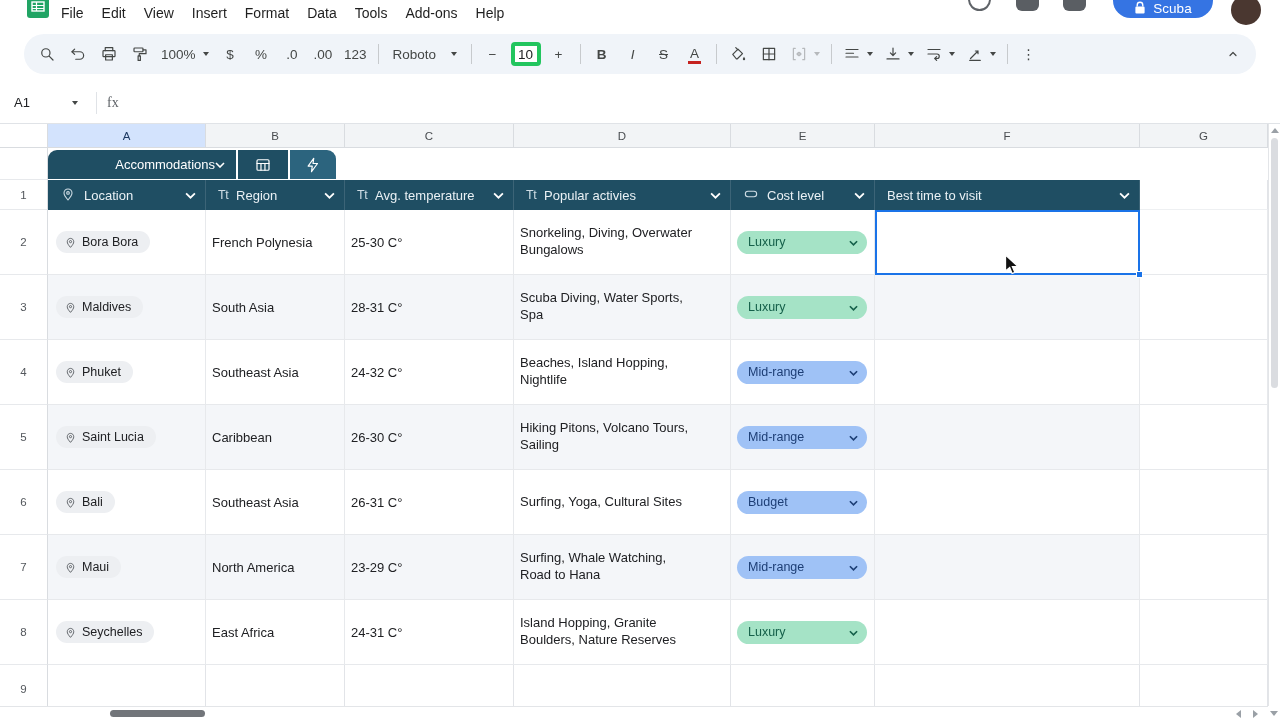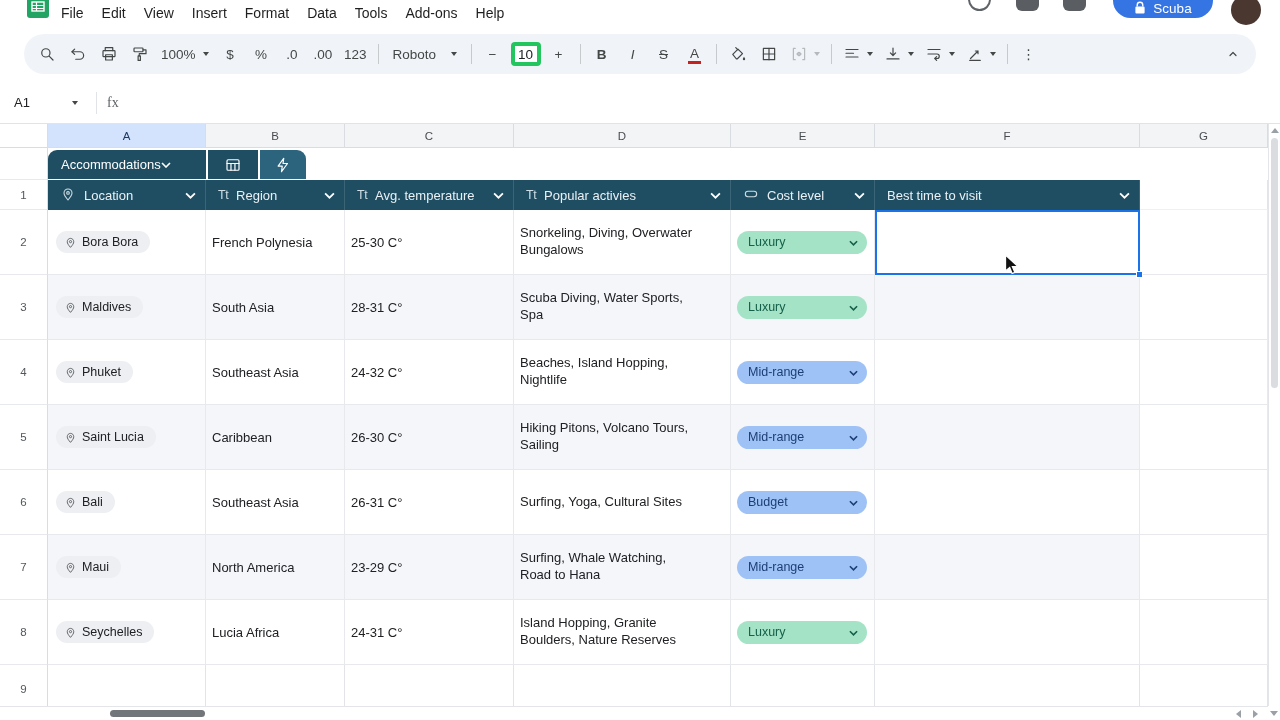--- a/index.html
+++ b/index.html
@@ -69,21 +69,21 @@
            justify-content:center; font-size:11.5px; color:#494c50; }
   .col-h.active { background:#d3e3fd; color:#1d3a63; }
 
   .gutter-cell { width:48px; flex:none; background:#fff; border-right:1px solid #d9dce0;
                  border-bottom:1px solid #e7e9ec; display:flex; align-items:center;
                  justify-content:center; font-size:11.5px; color:#53575c; }
   .row { display:flex; }
   .tab-row { height:32px; }
   .table-tab { display:flex; gap:2px; margin-top:2px; height:29px; }
   .tab-seg { background:var(--table-header-bg,#1f4e63); color:#fff; display:flex; align-items:center; }
-  .tab-label { width:158px; justify-content:flex-start; padding:0 11px 0 13px;
+  .tab-label { width:188px; justify-content:flex-end; padding:0 11px 0 13px;
                font-size:13px; border-radius:9px 0 0 0; }
   .tab-btn { width:50px; justify-content:center; }
   .tab-btn.alt { width:46px; background:var(--tab-alt-bg,#2c647e); border-radius:0 9px 0 0; }
   .wchev { width:10px; height:6px; stroke:#fff; fill:none; stroke-width:1.6; }
 
   .header-row { height:30px; }
   .th-cell { flex:none; background:var(--table-header-bg,#1f4e63); color:#eaf1f5;
              display:flex; align-items:center; gap:8px; padding:0 9px 0 12px;
              font-size:13px; border-right:1px solid rgba(255,255,255,.13); }
   .tt { font-size:12.5px; color:#cfdde5; letter-spacing:-0.5px; }
@@ -630,21 +630,21 @@
           <div class="cell col-a" style="width: 158px;">
             <span class="loc-chip">
               <svg class="pin" viewBox="0 0 24 24">
                 <path d="M12 21c-3.8-4.2-6-7.5-6-10.4C6 7 8.7 4.4 12 4.4s6 2.6 6 6.2c0 2.9-2.2 6.2-6 10.4z"></path>
                 <circle cx="12" cy="10.4" r="2"></circle>
               </svg>
               <span class="loc-label">Seychelles</span>
             </span>
           </div>
           <div class="cell" style="width: 139px;">
-            <span class="cell-text">Lucia Africa</span>
+            <span class="cell-text">East Africa</span>
           </div>
           <div class="cell" style="width: 169px;">
             <span class="cell-text">24-31 C°</span>
           </div>
           <div class="cell col-d" style="width: 217px;">
             <span class="cell-text">Island Hopping, Granite Boulders, Nature Reserves</span>
           </div>
           <div class="cell col-e" style="width: 144px;">
             <span class="cost-chip green">
               <span class="cost-label">Luxury</span>

